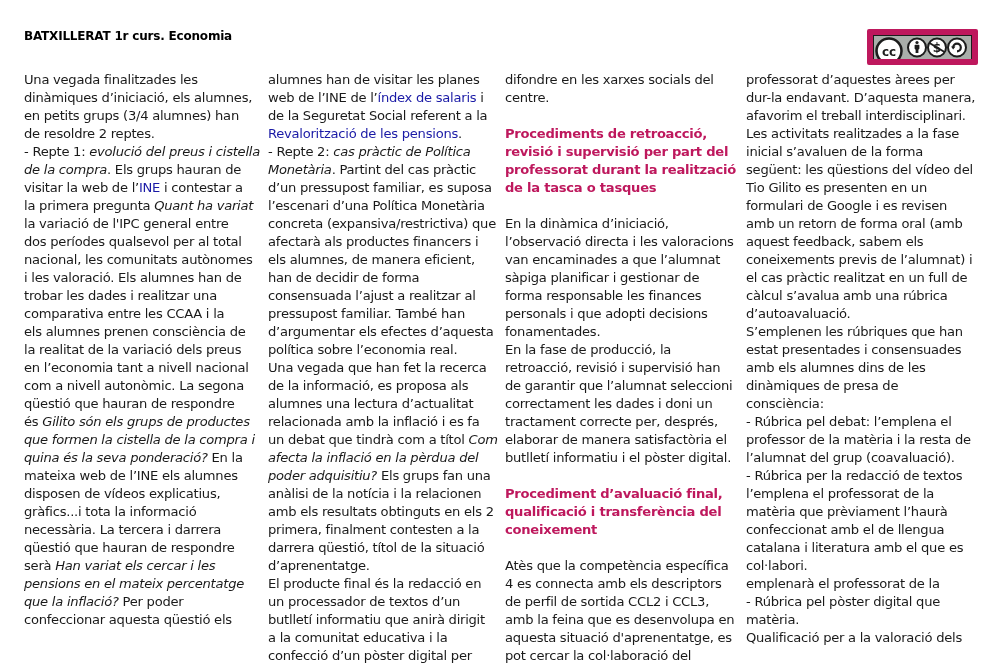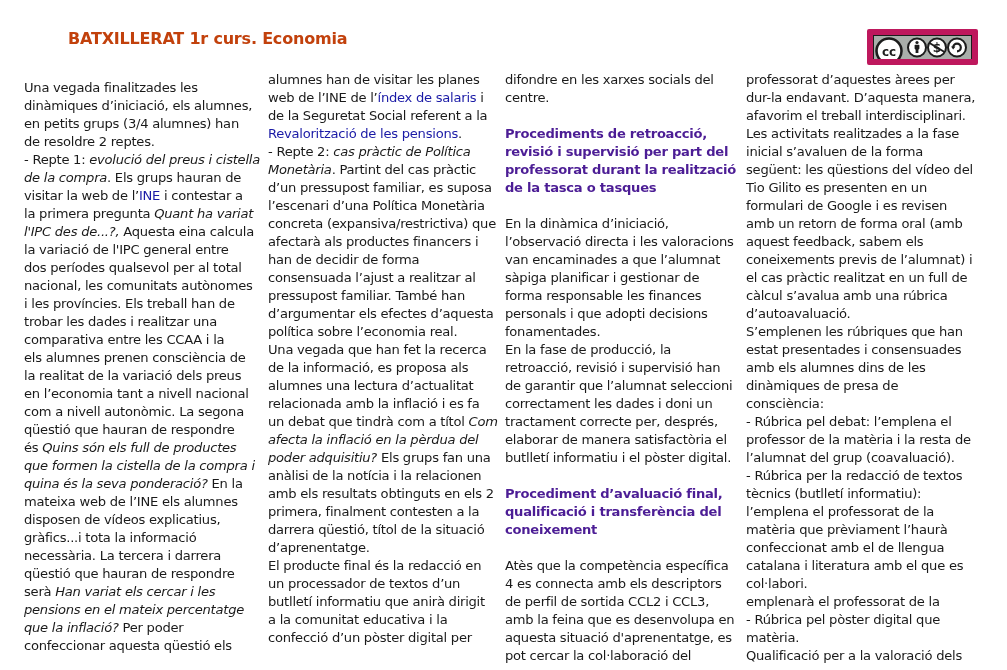--- a/index.html
+++ b/index.html
@@ -1,28 +1,28 @@
 <!DOCTYPE html>
 <html><head>
 <meta charset="utf-8">
 <style>
   html, body { margin: 0; padding: 0; background: #ffffff; }
   body { width: 1007px; height: 670px; overflow: hidden; position: relative; font-family: "DejaVu Sans", sans-serif; color: #1a1a1a; }
-  .title { position: absolute; left: 24px; top: 29px; font-size: 16px; font-weight: bold; color: #c2410c; letter-spacing: -0.2px; margin-left: 44px; }
+  .title { position: absolute; left: 24px; top: 29px; font-size: 12px; font-weight: bold; color: #000000; letter-spacing: -0.2px; }
   .cc-badge { position: absolute; left: 867px; top: 29px; width: 111px; height: 36px; background: #1c1c1c; border-radius: 2px; box-sizing: border-box; border: 6px solid #be185d; overflow: hidden; }
   .cc-badge .grey { position: absolute; left: 1px; top: 1px; right: 1px; height: 24px; background: #a9aeaa; }
   .cc-badge svg { position: absolute; left: 0; top: 0; }
   .col { position: absolute; top: 71px; width: 245px; font-size: 13.1px; line-height: 18px; letter-spacing: -0.25px; }
-  .col1 { left: 24px; margin-top: 8px; }
+  .col1 { left: 24px; }
   .col2 { left: 268px; }
   .col3 { left: 505px; }
   .col4 { left: 746px; }
   .line { white-space: nowrap; height: 18px; }
   .blank { height: 18px; }
-  .heading { color: #4c1d95; font-weight: bold; }
+  .heading { color: #be185d; font-weight: bold; }
   .link { color: #1a1aa6; }
   em { font-style: italic; }
 </style>
 </head>
 <body>
 
 <div class="title">BATXILLERAT 1r curs. Economia</div>
 
 <div class="cc-badge">
   <div class="grey"></div>
@@ -57,33 +57,32 @@
 
 <div class="col col1">
     <div class="line"><span>Una vegada finalitzades les</span></div>
     <div class="line"><span>dinàmiques d’iniciació, els alumnes,</span></div>
     <div class="line"><span>en petits grups (3/4 alumnes) han</span></div>
     <div class="line"><span>de resoldre 2 reptes.</span></div>
     <div class="line"><span>- Repte 1: </span><em>evolució del preus i cistella</em></div>
     <div class="line"><em>de la compra</em><span>. Els grups hauran de</span></div>
     <div class="line"><span>visitar la web de l’</span><a class="link">INE</a><span> i contestar a</span></div>
     <div class="line"><span>la primera pregunta </span><em>Quant ha variat</em></div>
-    <div class="line"><em>l'IPC des de...?,</em><span> Aquesta eina calcula</span></div>
     <div class="line"><span>la variació de l'IPC general entre</span></div>
     <div class="line"><span>dos períodes qualsevol per al total</span></div>
     <div class="line"><span>nacional, les comunitats autònomes</span></div>
-    <div class="line"><span>i les províncies. Els treball han de</span></div>
+    <div class="line"><span>i les valoració. Els alumnes han de</span></div>
     <div class="line"><span>trobar les dades i realitzar una</span></div>
     <div class="line"><span>comparativa entre les CCAA i la</span></div>
     <div class="line"><span>els alumnes prenen consciència de</span></div>
     <div class="line"><span>la realitat de la variació dels preus</span></div>
     <div class="line"><span>en l’economia tant a nivell nacional</span></div>
     <div class="line"><span>com a nivell autonòmic. La segona</span></div>
     <div class="line"><span>qüestió que hauran de respondre</span></div>
-    <div class="line"><span>és </span><em>Quins són els full de productes</em></div>
+    <div class="line"><span>és </span><em>Gilito són els grups de productes</em></div>
     <div class="line"><em>que formen la cistella de la compra i</em></div>
     <div class="line"><em>quina és la seva ponderació?</em><span> En la</span></div>
     <div class="line"><span>mateixa web de l’INE els alumnes</span></div>
     <div class="line"><span>disposen de vídeos explicatius,</span></div>
     <div class="line"><span>gràfics...i tota la informació</span></div>
     <div class="line"><span>necessària. La tercera i darrera</span></div>
     <div class="line"><span>qüestió que hauran de respondre</span></div>
     <div class="line"><span>serà </span><em>Han variat els cercar i les</em></div>
     <div class="line"><em>pensions en el mateix percentatge</em></div>
     <div class="line"><em>que la inflació?</em><span> Per poder</span></div>
@@ -93,20 +92,21 @@
     <div class="line"><span>alumnes han de visitar les planes</span></div>
     <div class="line"><span>web de l’INE de l’</span><a class="link">índex de salaris </a><span>i</span></div>
     <div class="line"><span>de la Seguretat Social referent a la</span></div>
     <div class="line"><a class="link">Revalorització de les pensions</a><span>.</span></div>
     <div class="line"><span>- Repte 2: </span><em>cas pràctic de Política</em></div>
     <div class="line"><em>Monetària</em><span>. Partint del cas pràctic</span></div>
     <div class="line"><span>d’un pressupost familiar, es suposa</span></div>
     <div class="line"><span>l’escenari d’una Política Monetària</span></div>
     <div class="line"><span>concreta (expansiva/restrictiva) que</span></div>
     <div class="line"><span>afectarà als productes financers i</span></div>
+    <div class="line"><span>els alumnes, de manera eficient,</span></div>
     <div class="line"><span>han de decidir de forma</span></div>
     <div class="line"><span>consensuada l’ajust a realitzar al</span></div>
     <div class="line"><span>pressupost familiar. També han</span></div>
     <div class="line"><span>d’argumentar els efectes d’aquesta</span></div>
     <div class="line"><span>política sobre l’economia real.</span></div>
     <div class="line"><span>Una vegada que han fet la recerca</span></div>
     <div class="line"><span>de la informació, es proposa als</span></div>
     <div class="line"><span>alumnes una lectura d’actualitat</span></div>
     <div class="line"><span>relacionada amb la inflació i es fa</span></div>
     <div class="line"><span>un debat que tindrà com a títol </span><em>Com</em></div>
@@ -175,21 +175,20 @@
     <div class="line"><span>d’autoavaluació.</span></div>
     <div class="line"><span>S’emplenen les rúbriques que han</span></div>
     <div class="line"><span>estat presentades i consensuades</span></div>
     <div class="line"><span>amb els alumnes dins de les</span></div>
     <div class="line"><span>dinàmiques de presa de</span></div>
     <div class="line"><span>consciència:</span></div>
     <div class="line"><span>- Rúbrica pel debat: l’emplena el</span></div>
     <div class="line"><span>professor de la matèria i la resta de</span></div>
     <div class="line"><span>l’alumnat del grup (coavaluació).</span></div>
     <div class="line"><span>- Rúbrica per la redacció de textos</span></div>
-    <div class="line"><span>tècnics (butlletí informatiu):</span></div>
     <div class="line"><span>l’emplena el professorat de la</span></div>
     <div class="line"><span>matèria que prèviament l’haurà</span></div>
     <div class="line"><span>confeccionat amb el de llengua</span></div>
     <div class="line"><span>catalana i literatura amb el que es</span></div>
     <div class="line"><span>col·labori.</span></div>
     <div class="line"><span>emplenarà el professorat de la</span></div>
     <div class="line"><span>- Rúbrica pel pòster digital que</span></div>
     <div class="line"><span>matèria.</span></div>
     <div class="line"><span>Qualificació per a la valoració dels</span></div>
   </div>

